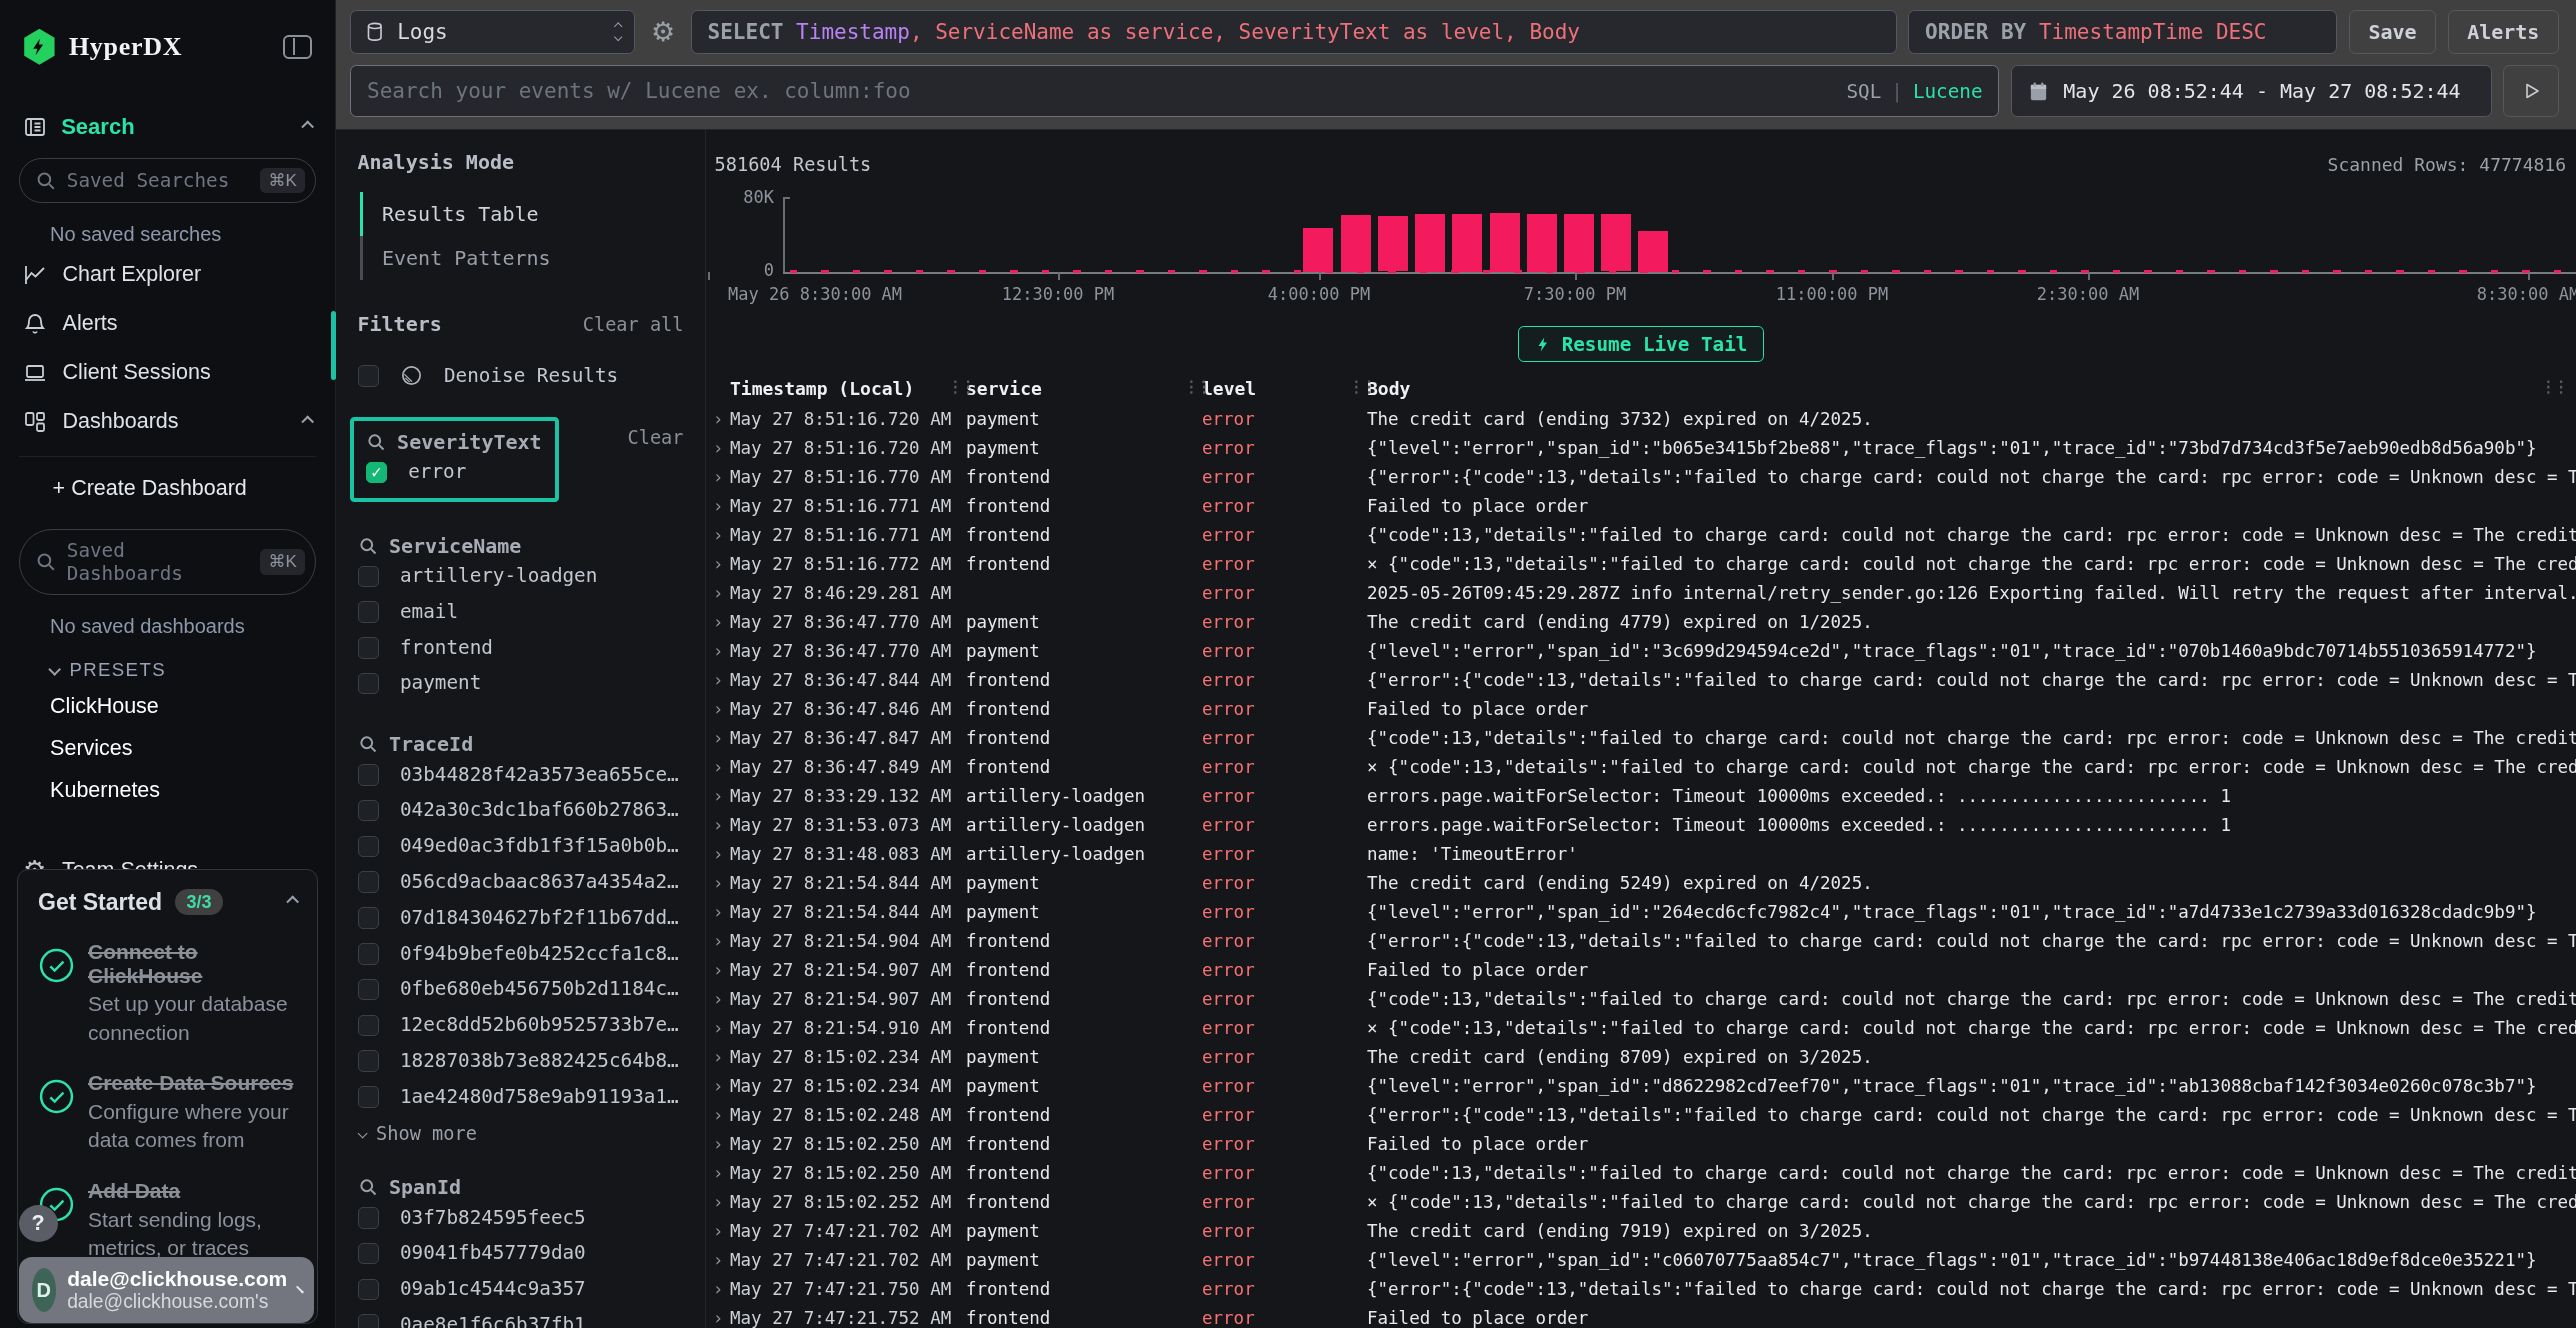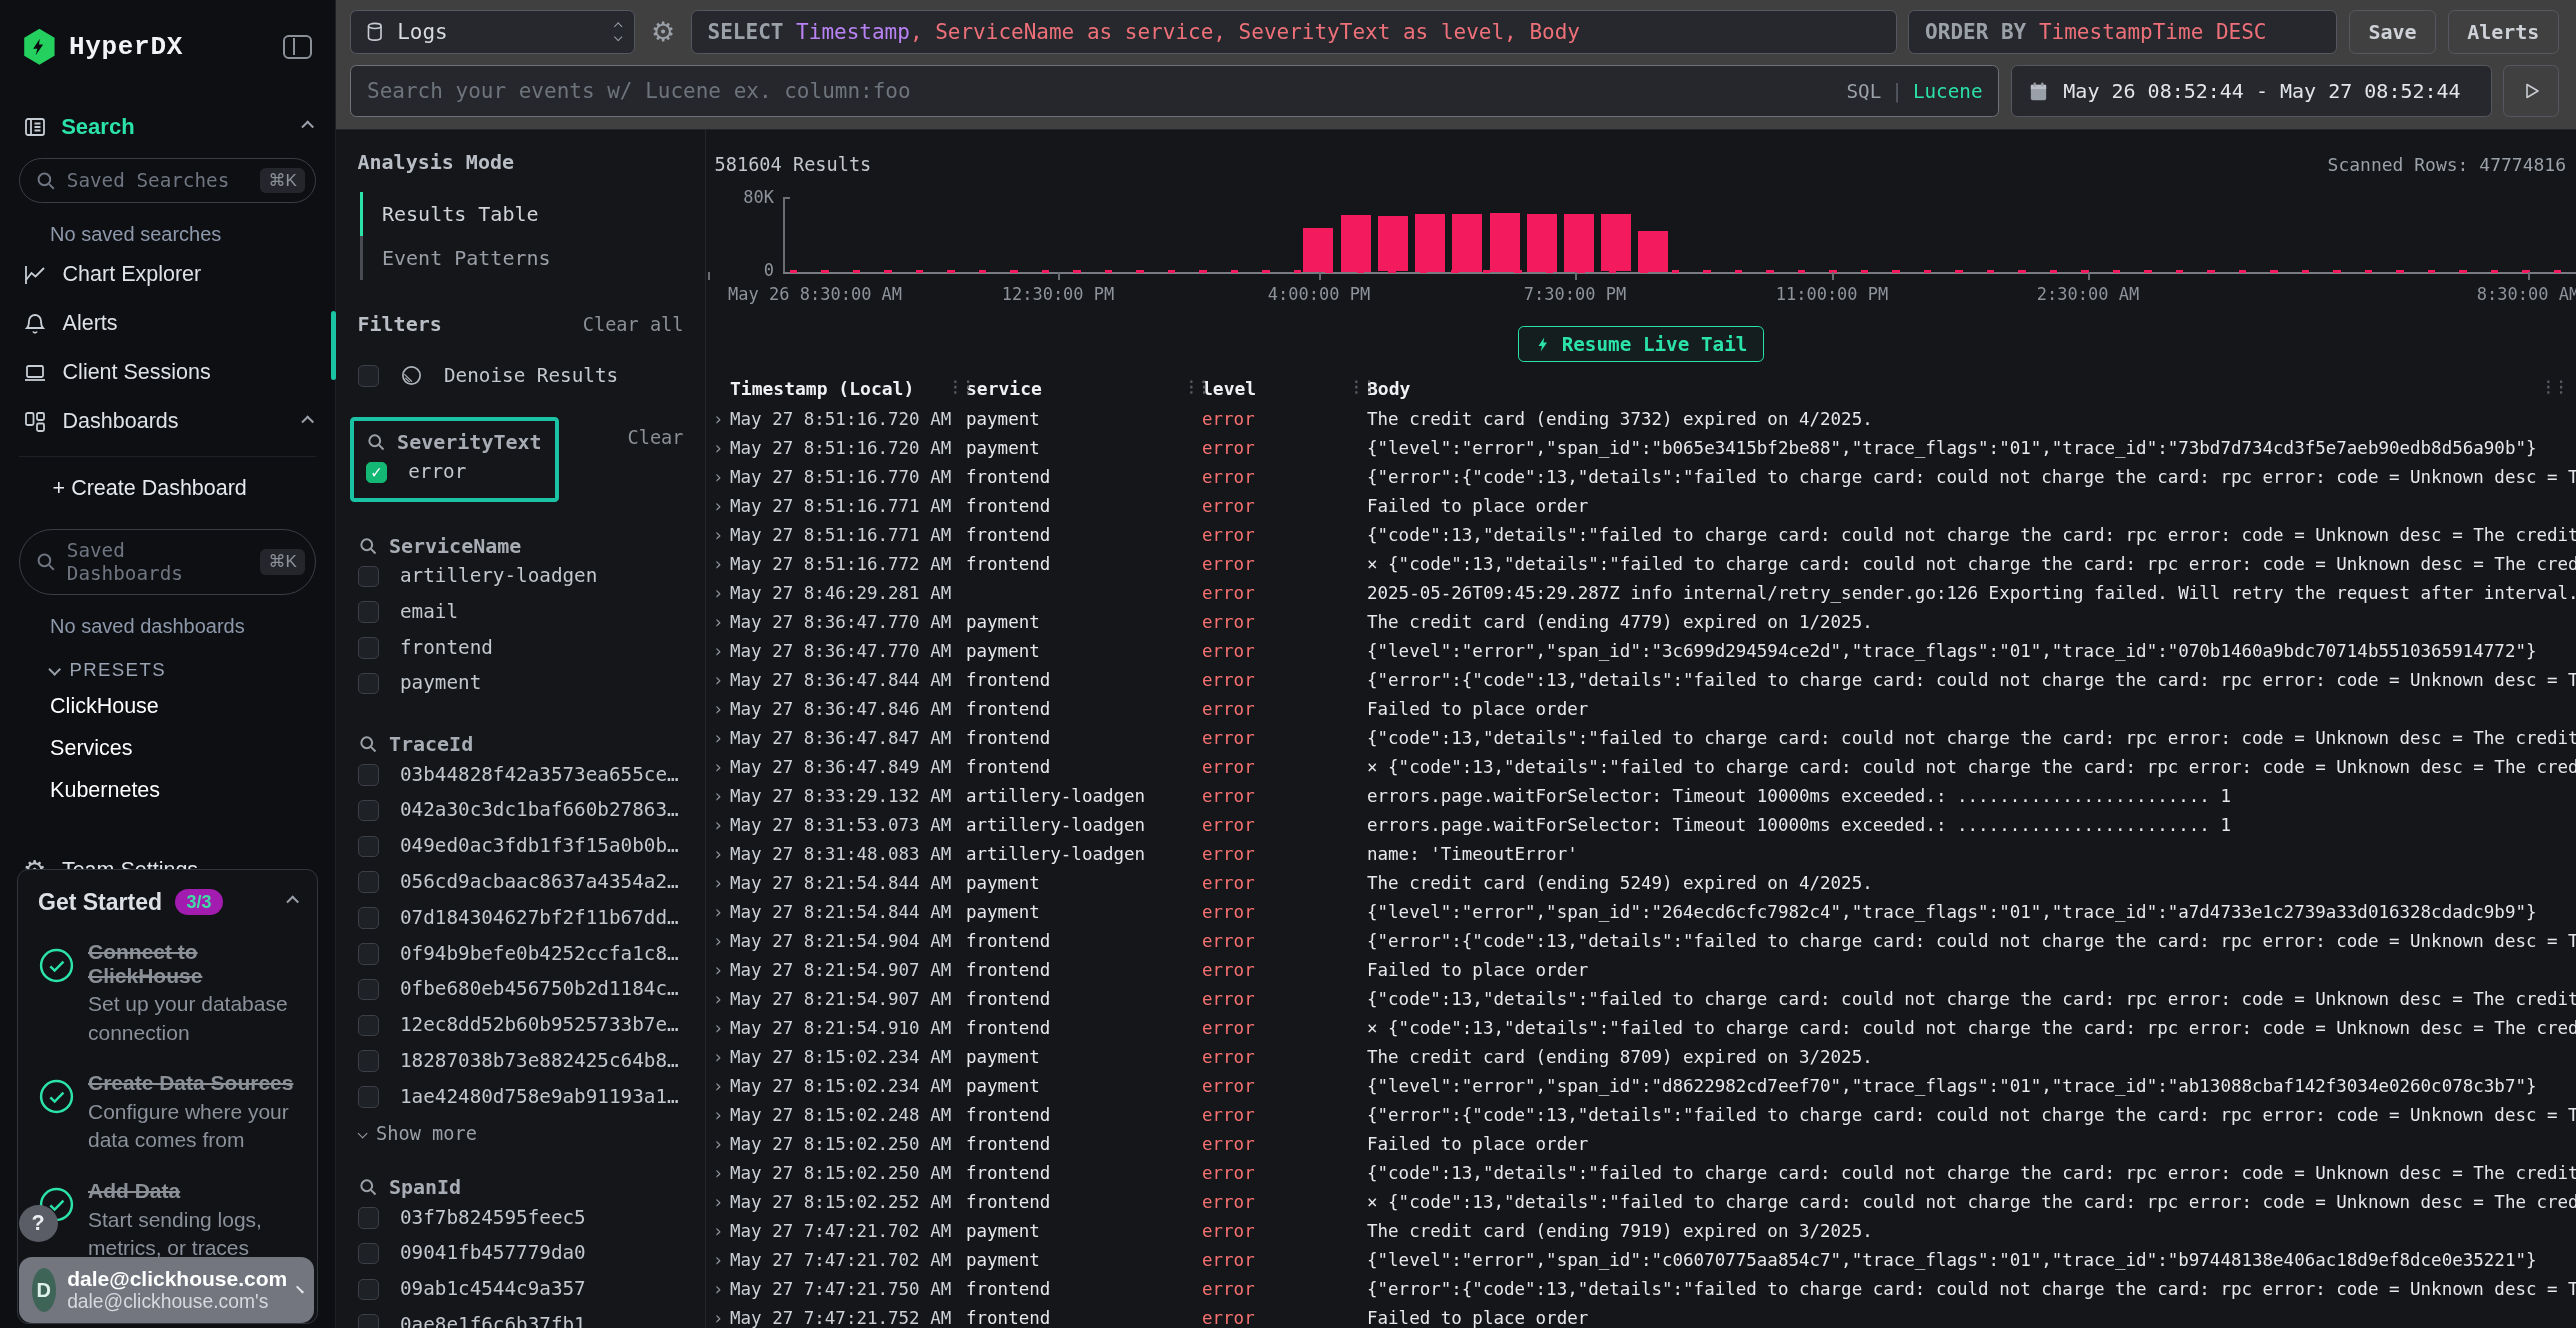--- a/index.html
+++ b/index.html
@@ -10,21 +10,21 @@
   }
   *{margin:0;padding:0;box-sizing:border-box}
   html,body{width:2576px;height:1328px;overflow:hidden;background:var(--bg);font-family:var(--sans);color:var(--txt)}
   .app{display:flex;width:2576px;height:1328px}
 
   
   .sidebar{position:relative;width:336px;flex:0 0 336px;background:var(--side-bg);border-right:1.4px solid #1d2026;padding:21.5px 18.6px 0 18.6px}
   .side-head{display:flex;align-items:center;gap:13px;padding:7.2px 4.3px}
   .logo-hex{width:33px;height:36px;background:#24d05e;clip-path:polygon(50% 0,96% 25%,96% 75%,50% 100%,4% 75%,4% 25%);display:flex;align-items:center;justify-content:center}
   .logo-hex svg{width:20px;height:20px;fill:#0b0d10}
-  .brand{font-family:Liberation Mono, monospace;font-weight:bold;font-size:26px;color:#f2f3f5;letter-spacing:0.7px}
+  .brand{font-family:Liberation Serif, serif;font-weight:bold;font-size:26px;color:#f2f3f5;letter-spacing:0.7px}
   .collapse{margin-left:auto;width:29px;height:24px;border:2.1px solid #8b8f98;border-radius:5.7px;position:relative;cursor:pointer}
   .collapse::before{content:"";position:absolute;left:7.9px;top:1.4px;bottom:1.4px;width:2.1px;background:#8b8f98}
   .nav-search{display:flex;align-items:center;gap:14.3px;margin:42px 4.3px 0 4.3px;color:var(--teal);font-weight:bold;font-size:22px}
   .nav-search .ic{width:24px;height:24px;color:#c7cdd4}
   .cv{display:inline-block;width:9.3px;height:9.3px;border-right:2.1px solid #9aa0a8;border-bottom:2.1px solid #9aa0a8}
   .cv.up{transform:rotate(-135deg)} .cv.down{transform:rotate(45deg)} .cv.right{transform:rotate(-45deg)}
   .nav-search .cv{margin-left:auto}
   .pill{display:flex;align-items:center;gap:10px;margin:18.6px 0 0 0;border:1.4px solid #3a3d43;border-radius:715px;padding:8.6px 10px 8.6px 15.7px;color:#6f7681;font-family:var(--mono);font-size:19.3px}
   .pill .mag{width:21.5px;height:21.5px;color:#6f7681;flex:0 0 auto}
   .kbd{margin-left:auto;background:#24262c;border-radius:5.7px;padding:2.1px 8.6px;font-size:17px;color:#8d929a;font-family:var(--sans)}
@@ -34,21 +34,21 @@
   .nav-item .cv{margin-left:auto}
   .side-sec{border-top:1.4px solid #1d2026;margin-top:10px;padding-top:7.2px}
   .create{padding:11.4px 4.3px 10px 34px;font-size:21.5px;color:#e6e9ed}
   .presets-h{display:flex;align-items:center;gap:10px;color:#99a3b3;font-size:18.6px;letter-spacing:1.4px;margin:21.5px 0 4.3px 31.5px}
   .preset{padding:8.6px 4.3px 8.6px 31.5px;font-size:21.5px;color:#ffffff}
   .team{display:flex;align-items:center;gap:15.7px;margin-top:34px;padding:11.4px 4.3px;font-size:21.5px;color:#dfe3e8}
   .gear-glyph{font-size:26px;color:#c0c4ca;line-height:1}
   .gs-card{position:absolute;left:17px;right:17px;top:869px;bottom:4.3px;border:1.4px solid #33363c;border-radius:11.4px;background:#111317;padding:18.6px 20px;overflow:hidden}
   .gs-head{display:flex;align-items:center;gap:13px}
   .gs-title{font-size:23px;font-weight:bold;color:#dde1e6}
-  .gs-badge{background:#a21caf;color:#40dba4;border-radius:715px;padding:2.9px 11.4px;font-size:18px;font-weight:bold}
+  .gs-badge{background:#404040;color:#40dba4;border-radius:715px;padding:2.9px 11.4px;font-size:18px;font-weight:bold}
   .gs-head .cv{margin-left:auto}
   .gs-item{display:flex;gap:13px;margin-top:24px}
   .gs-item svg{width:37px;height:37px;flex:0 0 auto;margin-top:7.2px}
   .gs-t{font-size:21px;font-weight:bold;color:#8b9097;text-decoration:line-through}
   .gs-s{font-size:21px;color:#8b919b;line-height:1.35;margin-top:2.9px}
   .help{position:absolute;left:18.6px;top:1205px;width:39px;height:37px;background:#5a5d66;border-radius:50%;display:flex;align-items:center;justify-content:center;font-size:21.5px;font-weight:bold;color:#eceef1;z-index:3}
   .userpill{position:absolute;left:18.6px;top:1257px;width:295px;height:66px;background:#73767f;border-radius:13px;display:flex;align-items:center;gap:11.4px;padding:0 13px;z-index:2}
   .avatar{width:44px;height:44px;border-radius:50%;background:#3e6458;color:#dff2ea;display:flex;align-items:center;justify-content:center;font-size:20px;font-weight:bold}
   .uname{font-size:21px;font-weight:bold;color:#ffffff;line-height:1.15}
   .uorg{font-size:19.3px;color:#d6d9df}

